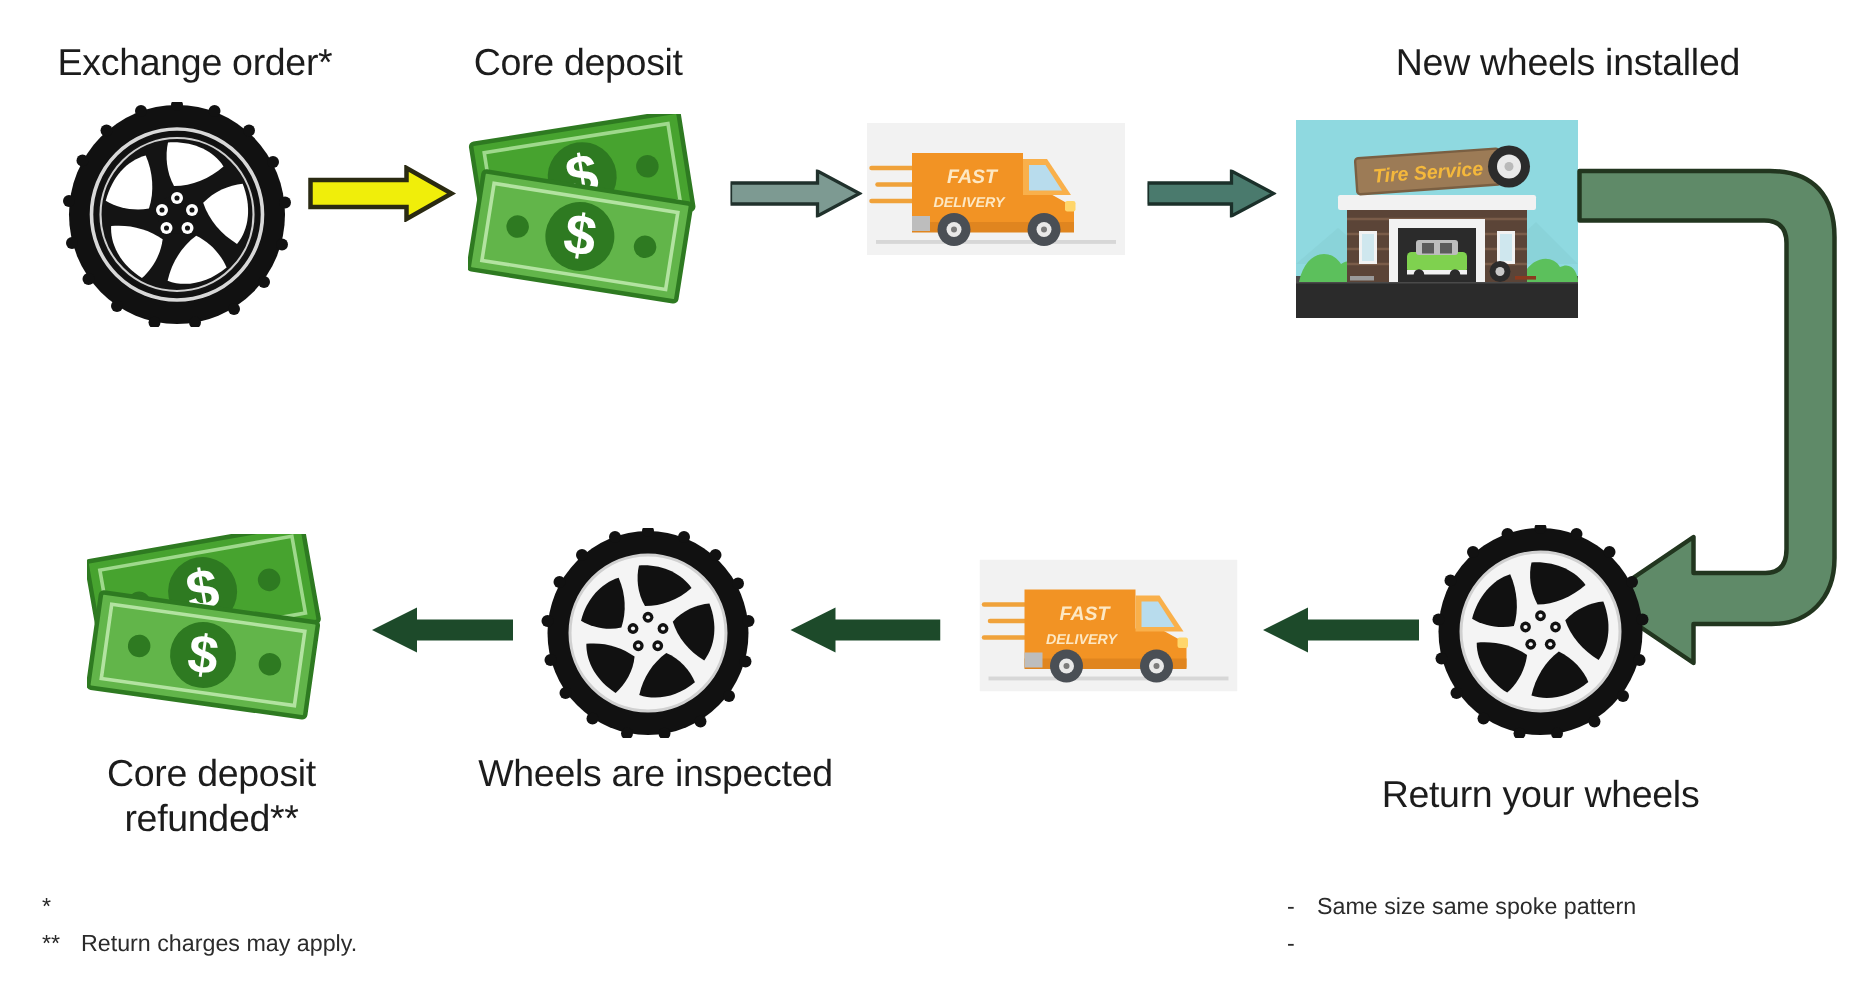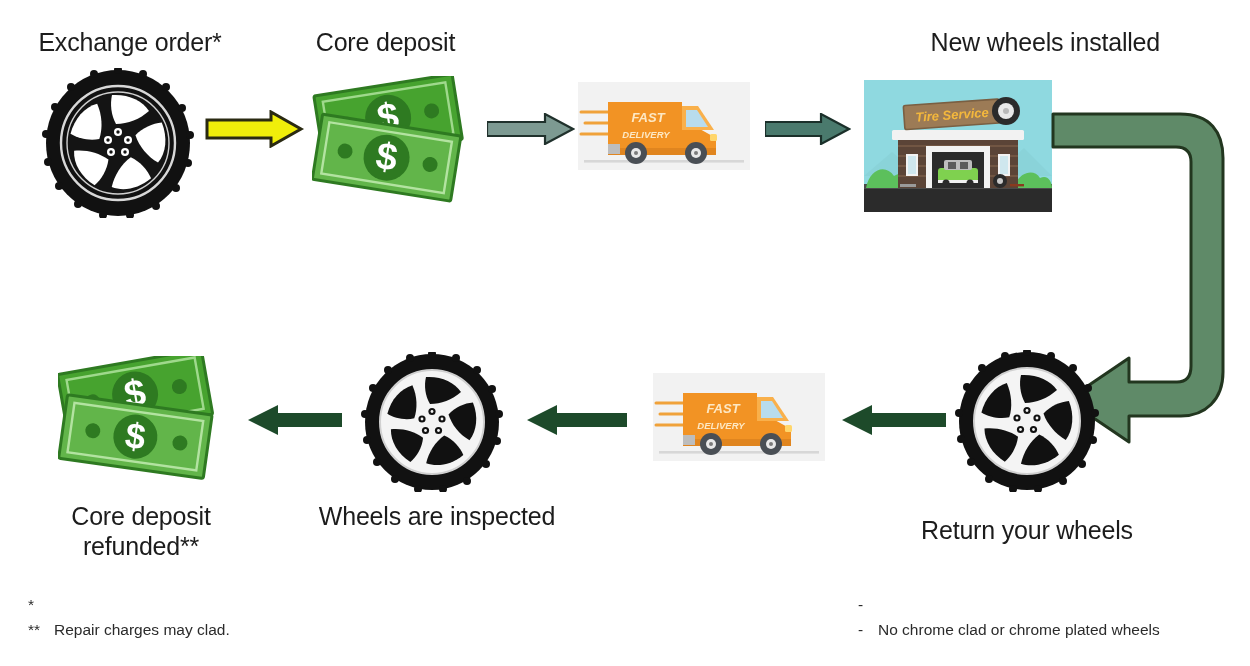--- a/index.html
+++ b/index.html
@@ -491,27 +491,27 @@
   <div class="step-label" style="left:292px; top:502px; width:290px;">Wheels are inspected</div>
 
   <div class="step-label" style="left:892px; top:502px; width:270px;margin-top:14px;">Return your wheels</div>
 
   <div class="footnote" style="left:28px; top:592px; width:420px;">
     <div class="fn-row">
       <span class="fn-mark">*</span>
     </div>
     <div class="fn-row">
       <span class="fn-mark">**</span>
-      <span>Repair charges may clad.</span>
+      <span>Return charges may apply.</span>
     </div>
   </div>
 
   <div class="footnote" style="left:858px; top:592px; width:400px;">
     <div class="fn-row">
       <span class="fn-mark dash">-</span>
+      <span>Same size same spoke pattern</span>
     </div>
     <div class="fn-row">
       <span class="fn-mark dash">-</span>
-      <span>No chrome clad or chrome plated wheels</span>
     </div>
   </div>
 
 </div>
 
 </body></html>

